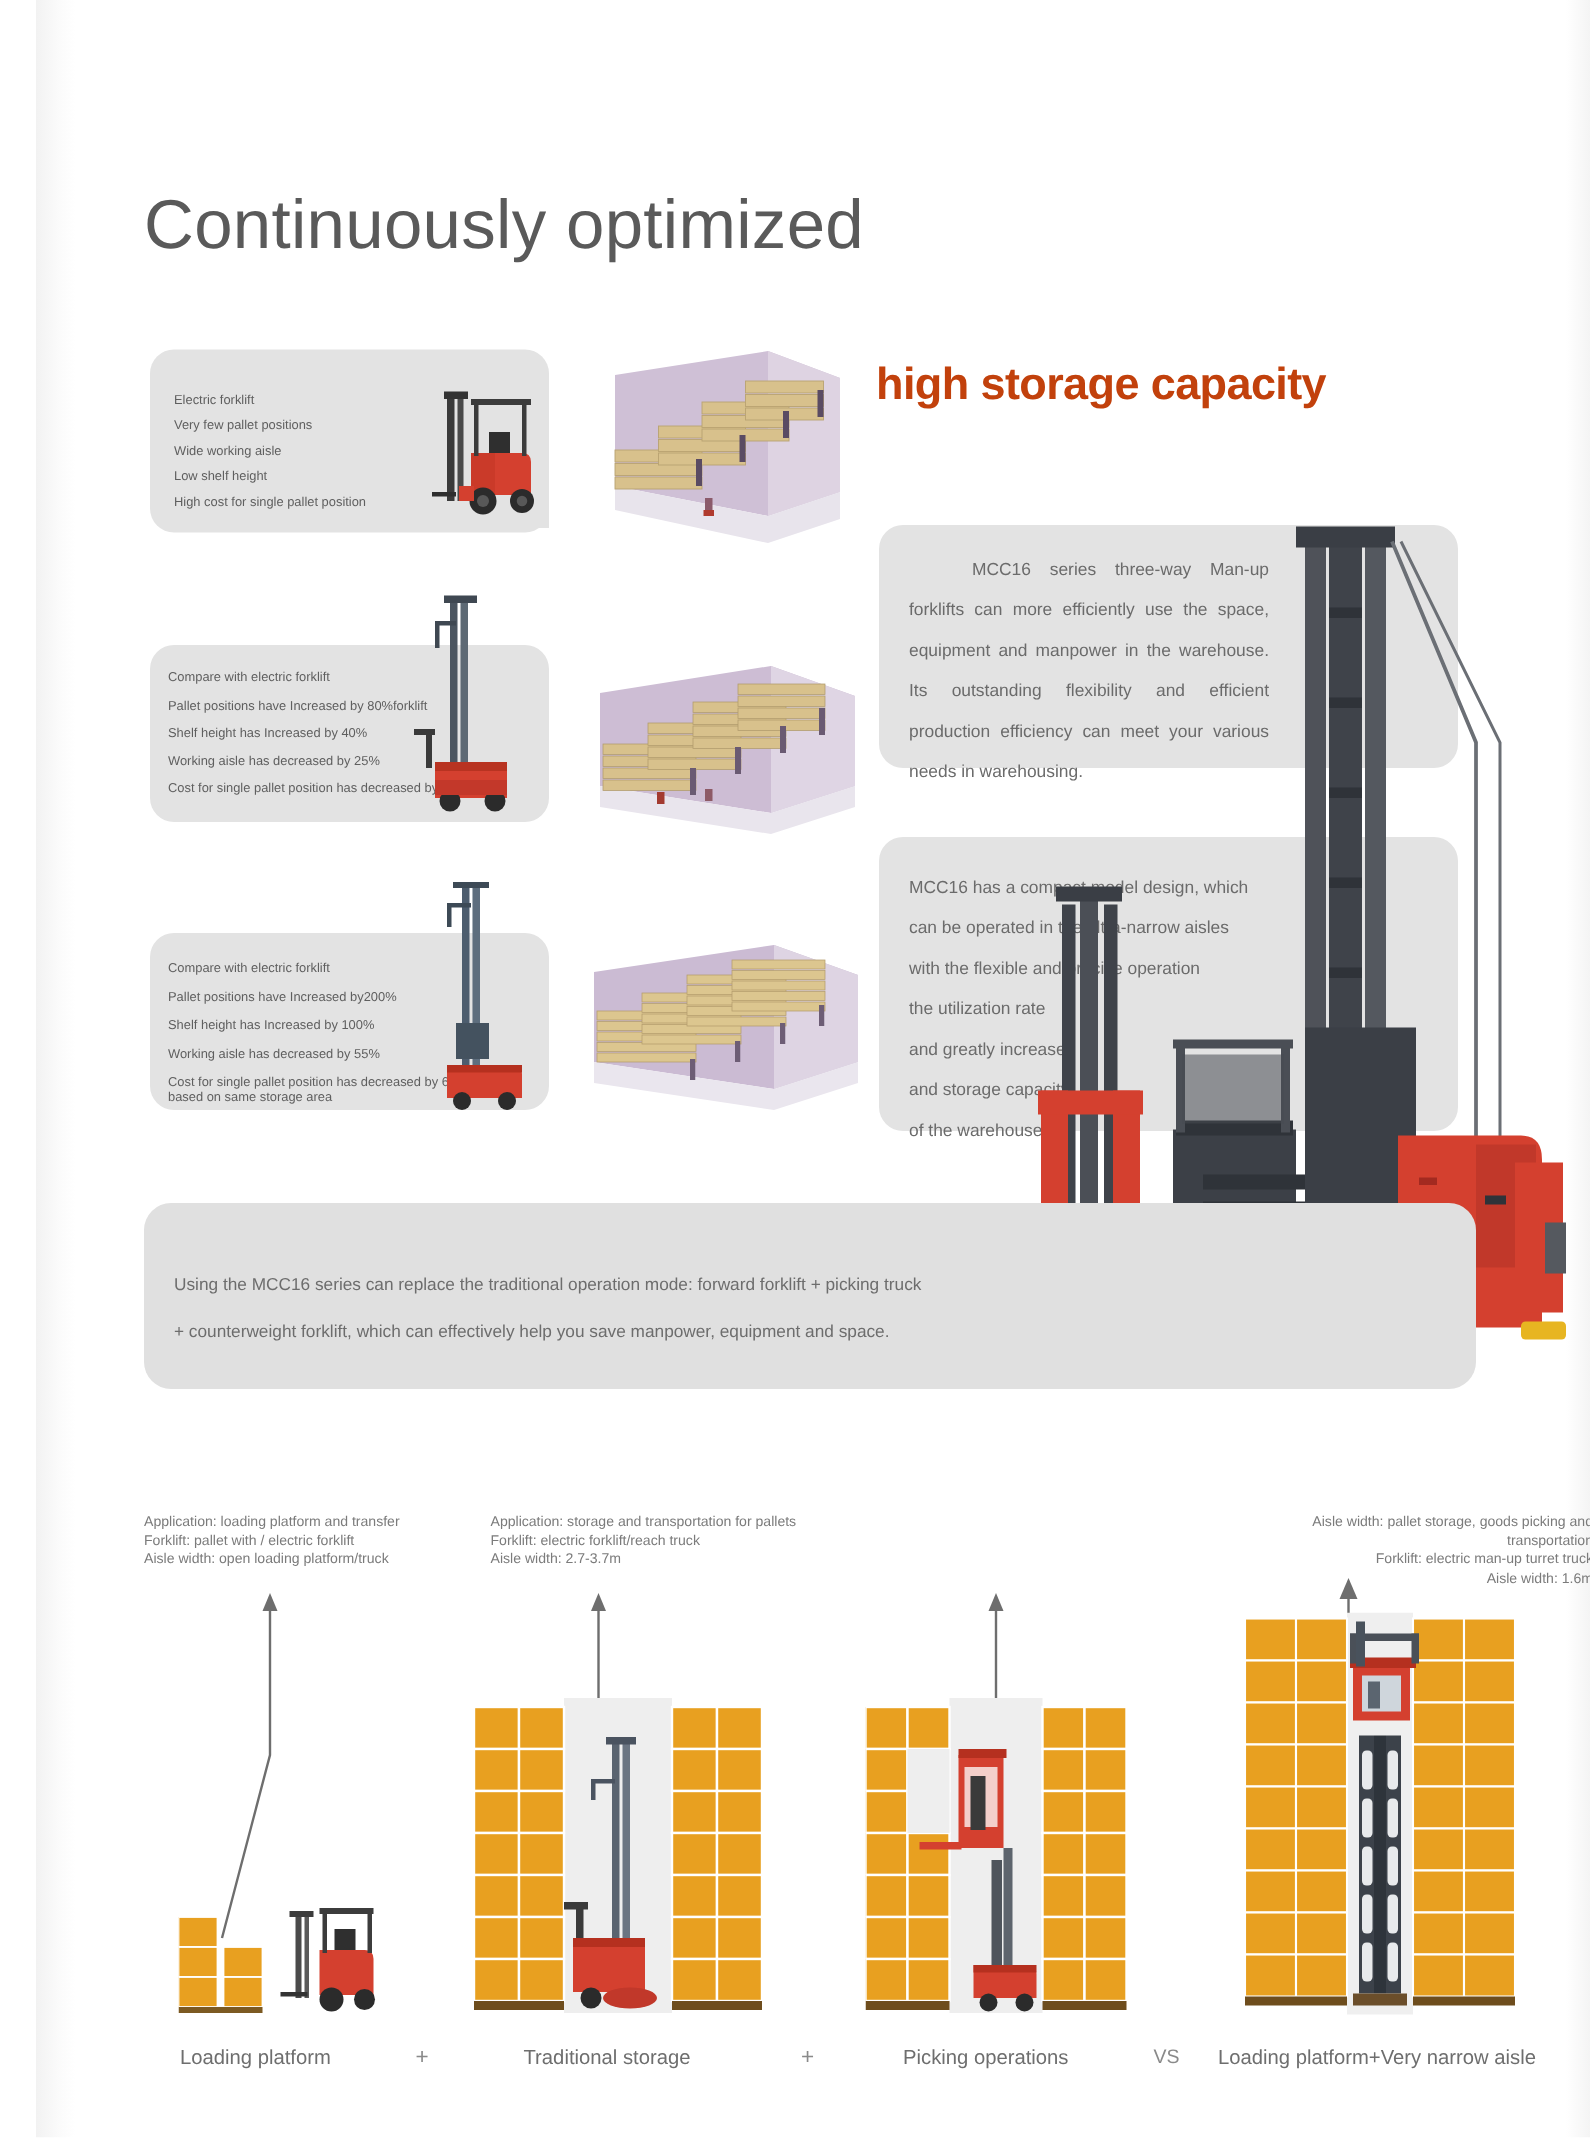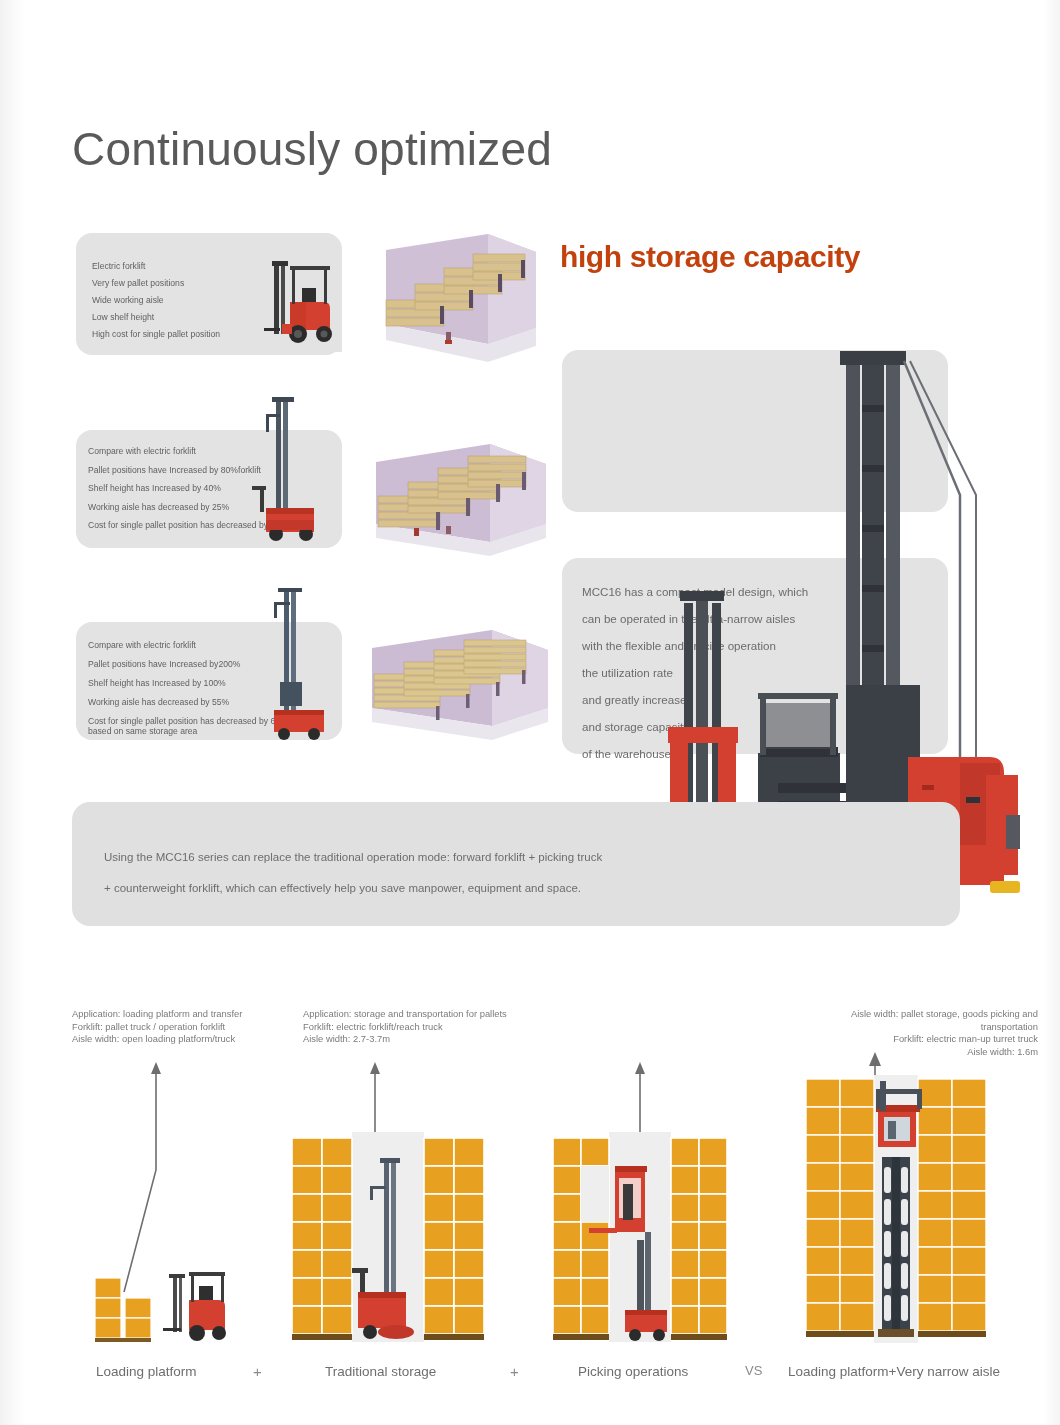--- a/index.html
+++ b/index.html
@@ -3,21 +3,21 @@
 <meta charset="utf-8">
 <style>
   html,body{margin:0;padding:0;}
   body{
     width:1060px;height:1425px;
     background:#ffffff;
     font-family:"Liberation Sans", sans-serif;
     position:relative;overflow:hidden;
     color:#7a7a7a;
   }
-  .page{position:absolute;inset:0;}
+  .page{position:absolute;inset:0;margin-left:24px;}
   .sheet-edge{position:absolute;left:0;top:0;width:26px;height:1425px;
      background:linear-gradient(90deg,#f2f2f2 0%,#fbfbfb 60%,#ffffff 100%);}
   .sheet-edge-r{position:absolute;right:0;top:0;width:16px;height:1425px;
      background:linear-gradient(270deg,#f4f4f4 0%,#ffffff 100%);}
 
   
   #main-title{
     position:absolute;left:72px;top:122px;
     font-size:46px;color:#5a5a5a;letter-spacing:.2px;font-weight:400;
     white-space:nowrap;
@@ -44,21 +44,21 @@
   
   .para{
     position:absolute;font-size:11.6px;line-height:27px;color:#6b6b6b;
   }
   .para.just{text-align:justify;}
   .para .ind{padding-left:42px;}
 
   
   #banner-card{position:absolute;left:72px;top:802px;width:888px;height:124px;
      background:#e0e0e0;border-radius:18px;}
-  #banner-text{position:absolute;left:104px;top:842px;width:600px;
+  #banner-text{position:absolute;left:92px;top:842px;width:600px;
      font-size:11.5px;line-height:31px;color:#6d6d6d;}
 
   
   .wh{position:absolute;}
   .wh svg{display:block;}
 
   
   .fk{position:absolute;}
 
   
@@ -304,20 +304,23 @@
       <g fill="#6d5d75">
         <rect x="76" y="80" width="3.5" height="14"></rect>
         <rect x="106" y="68" width="3.5" height="14"></rect>
         <rect x="136" y="56" width="3.5" height="14"></rect>
         <rect x="162" y="44" width="3.5" height="14"></rect>
       </g>
     </svg>
   </div>
 
   <div class="card" style="left:562px;top:350px;width:386px;height:162px;"></div>
+  <div class="para just" style="left:582px;top:366px;width:240px;">
+    <span class="ind">MCC16 series three-way Man-up forklifts can more efficiently use the space, equipment and manpower in the warehouse. Its outstanding flexibility and efficient production efficiency can meet your various needs in warehousing.</span>
+  </div>
 
   <div class="card" style="left:562px;top:558px;width:386px;height:196px;"></div>
   <div class="para" style="left:582px;top:578px;">
     <div>MCC16 has a compact model design, which</div>
     <div>can be operated in the ultra-narrow aisles</div>
     <div>with the flexible and precise operation</div>
     <div>the utilization rate</div>
     <div>and greatly increase</div>
     <div>and storage capacity</div>
     <div>of the warehouse.</div>
@@ -400,21 +403,21 @@
   </div>
 
   <div id="banner-card"></div>
   <div id="banner-text">
     <div>Using the MCC16 series can replace the traditional operation mode: forward forklift + picking truck</div>
     <div>+ counterweight forklift, which can effectively help you save manpower, equipment and space.</div>
   </div>
 
   <div class="app-caption" style="left:72px;top:1008px;width:230px;">
     <div>Application: loading platform and transfer</div>
-    <div>Forklift: pallet truck / operation forklift</div>
+    <div>Forklift: pallet with / electric forklift</div>
     <div>Aisle width: open loading platform/truck</div>
   </div>
   <div class="arrow" style="left:118px;top:1060px;">
     <svg width="60" height="240" viewBox="0 0 60 240">
       <path d="M38 6 L38 110 L6 232" stroke="#6e6e6e" stroke-width="1.6" fill="none"></path>
       <path d="M38 2 L33 14 L43 14 Z" fill="#6e6e6e"></path>
     </svg>
   </div>
 
   <div class="rack-block" style="left:95px;top:1262px;">

